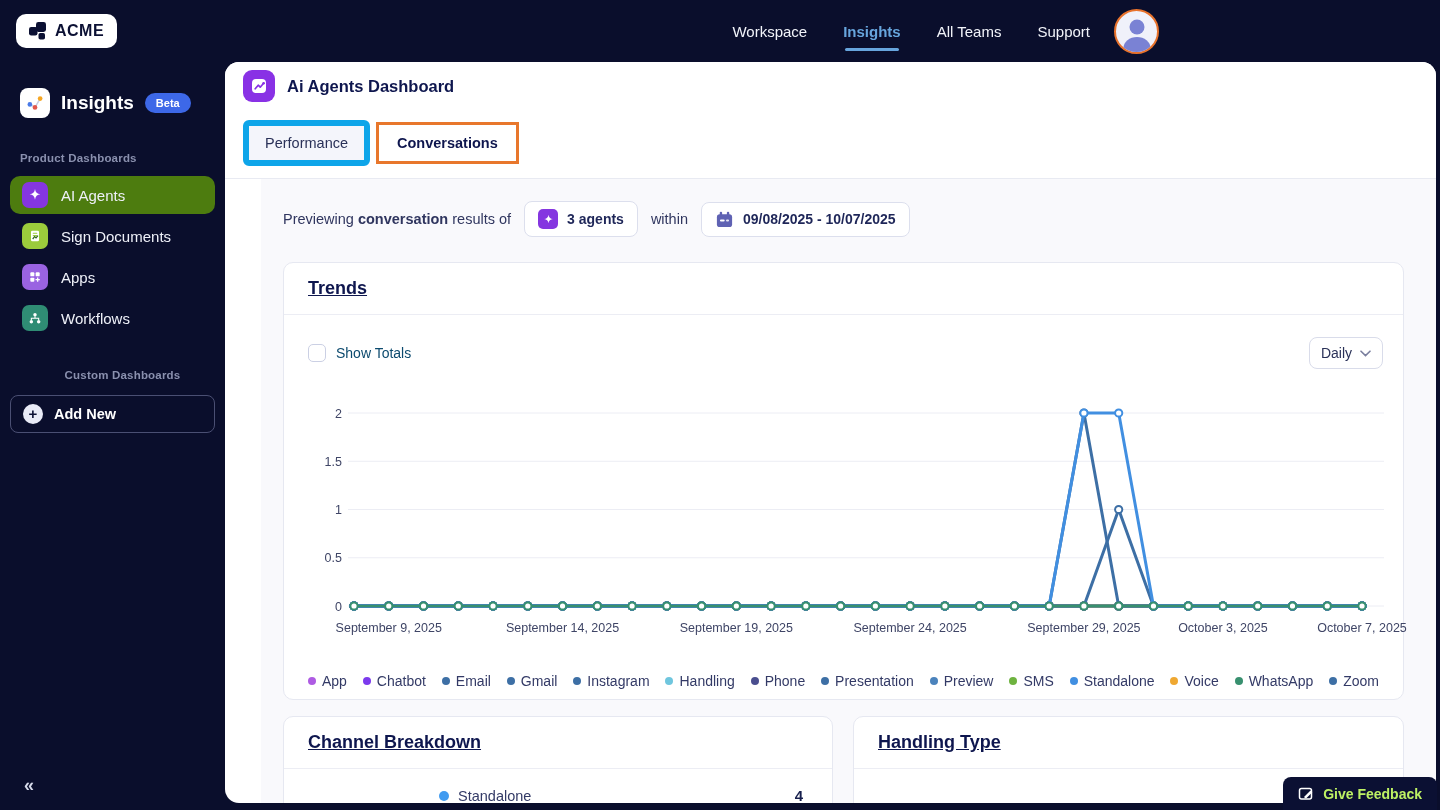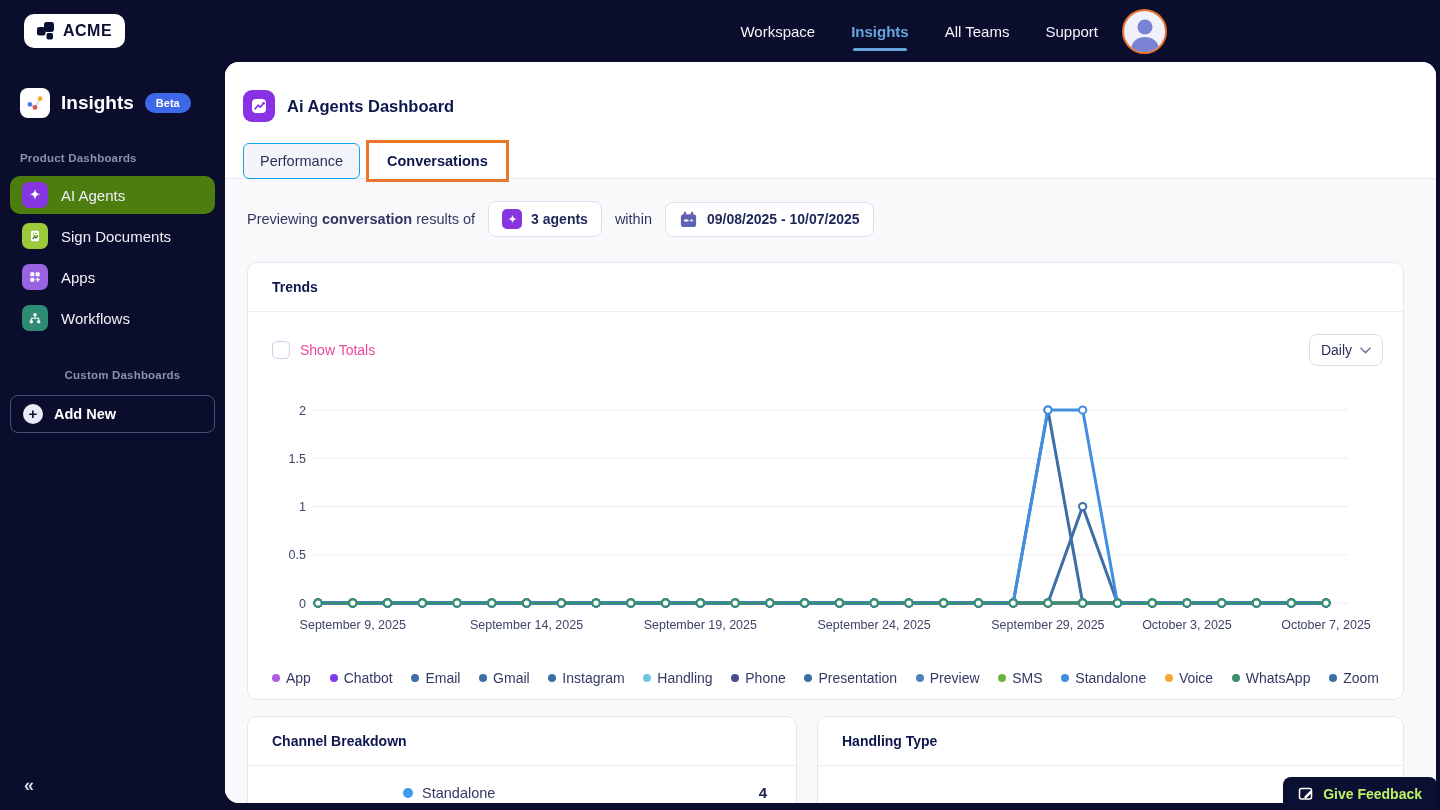--- a/index.html
+++ b/index.html
@@ -1,20 +1,20 @@
 <!DOCTYPE html>
 <html><head>
 <meta charset="utf-8">
 <style>
   * { margin:0; padding:0; box-sizing:border-box; }
   html,body { width:1440px; height:810px; overflow:hidden; }
   body { background:#0A0E2C; font-family:"Liberation Sans", sans-serif; position:relative; }
 
   
-  .topbar { position:absolute; top:0; left:8px; width:1172px; height:62px;
+  .topbar { position:absolute; top:0; left:0; width:1172px; height:62px;
             display:flex; align-items:center; justify-content:space-between; padding:0 13px 0 16px; }
   .logo { background:#fff; border-radius:10px; padding:8px 13px; display:flex; align-items:center; gap:7px; cursor:pointer; }
   .logo-text { font-size:16px; font-weight:800; color:#0B1033; letter-spacing:.5px; }
   .topnav { display:flex; align-items:center; gap:36px; }
   .topnav a { color:#F2F4FA; font-size:15px; text-decoration:none; position:relative; display:inline-block; }
   .topnav a.active .nav-label { color:#67A5DD; font-weight:600; }
   .nav-underline { position:absolute; left:50%; transform:translateX(-50%); bottom:-11px;
                    width:54px; height:3px; border-radius:2px; background:#67A5DD; }
   .avatar { width:45px; height:45px; border-radius:50%; border:2.5px solid #E8722C; background:#F0F1FA;
             margin-left:24px; overflow:hidden; display:flex; align-items:flex-end; justify-content:center; cursor:pointer; }
@@ -38,49 +38,49 @@
              background:transparent; border:1px solid #4A4F73; border-radius:8px; cursor:pointer; width:205px; }
   .plus-circle { width:20px; height:20px; border-radius:50%; background:#E9EBF7; color:#0B1033;
                  font-size:15px; font-weight:800; line-height:19px; text-align:center; }
   .add-new-label { color:#fff; font-size:14.5px; font-weight:600; }
   .collapse-btn { position:absolute; left:24px; bottom:14px; background:none; border:none; color:#D4D8E8;
                   font-size:18px; font-weight:700; cursor:pointer; }
 
   
   .panel { position:absolute; left:225px; top:62px; width:1211px; height:741px;
            background:#fff; border-radius:14px; overflow:hidden; }
-  .panel-header { height:117px; border-bottom:1px solid #E8EAF2; padding:28px 18px 0; background:#fff; }
+  .panel-header { height:117px; border-bottom:1px solid #E8EAF2; padding:8px 18px 0; background:#fff; }
   .title-row { display:flex; align-items:center; gap:12px; }
   .dash-icon { width:32px; height:32px; }
   .page-title { font-size:16.5px; font-weight:700; color:#0E164E; }
   .tabs { display:flex; align-items:center; gap:6px; margin-top:18px; }
-  .tab { font-size:14.5px; color:#2A3158; background:#F4F5FB; border:1px solid #0ea5e9; border-radius:6px;
+  .tab { font-size:14.5px; color:#2A3158; background:#F4F5FB; border:6px solid #0ea5e9; border-radius:6px;
          padding:9px 16px; cursor:pointer; }
   .tab.active { background:#fff; border:3px solid #E8772C; border-radius:0; padding:10px 18px;
                 font-weight:700; color:#0E164E; }
 
-  .content { background:#F9F9FC; height:624px; padding:22px 32px 0 22px; }
+  .content { background:#F9F9FC; height:624px; padding:22px 32px 0 22px;margin-left:36px; }
 
   .preview-row { display:flex; align-items:center; gap:13px; height:36px; margin-bottom:25px; }
   .preview-text { font-size:14.5px; color:#30365F; }
   .preview-text .bold { font-weight:700; }
   .chip-btn { display:flex; align-items:center; gap:9px; background:#fff; border:1px solid #DCDFED;
               border-radius:8px; padding:7px 13px; cursor:pointer; }
   .chip-label { font-size:14px; font-weight:600; color:#1E2658; }
   .mini-sq { width:20px; height:20px; border-radius:5px; background:#8536E0; display:flex; align-items:center; justify-content:center; }
 
   .card { background:#fff; border:1px solid #E6E8F1; border-radius:10px; }
   .card-head { padding:15px 24px; border-bottom:1px solid #ECEDF4; }
-  .card-title { font-size:14px; font-weight:700; color:#0E164E; }
+  .card-title { font-size:18px; font-weight:700; color:#0E164E;text-decoration:underline; }
 
   .trends-card { height:438px; }
   .controls { display:flex; justify-content:space-between; align-items:center; padding:22px 20px 0 24px; }
   .show-totals { display:flex; align-items:center; gap:10px; cursor:default; }
   .checkbox { width:18px; height:18px; border:1.5px solid #CBD0E4; border-radius:5px; background:#fff; cursor:pointer; }
-  .show-totals-label { font-size:14px; color:#ec4899; }
+  .show-totals-label { font-size:14px; color:#0c4a6e; }
   .interval-btn { display:flex; align-items:center; gap:8px; background:#fff; border:1px solid #D9DCEA;
                   border-radius:8px; padding:7px 11px; cursor:pointer; }
   .interval-label { font-size:14px; color:#2A3158; }
   .trends-svg { margin:20px 24px 0; overflow:visible; display:block; }
   .ax-y, .ax-x { font-size:12.5px; fill:#3F4566; font-family:"Liberation Sans", sans-serif; }
   .legend { display:flex; justify-content:space-between; align-items:center; margin:32px 24px 0; }
   .leg-item { display:flex; align-items:center; gap:6px; }
   .leg-dot { width:8px; height:8px; border-radius:50%; display:inline-block; }
   .leg-label { font-size:14px; color:#333A66; }
 

